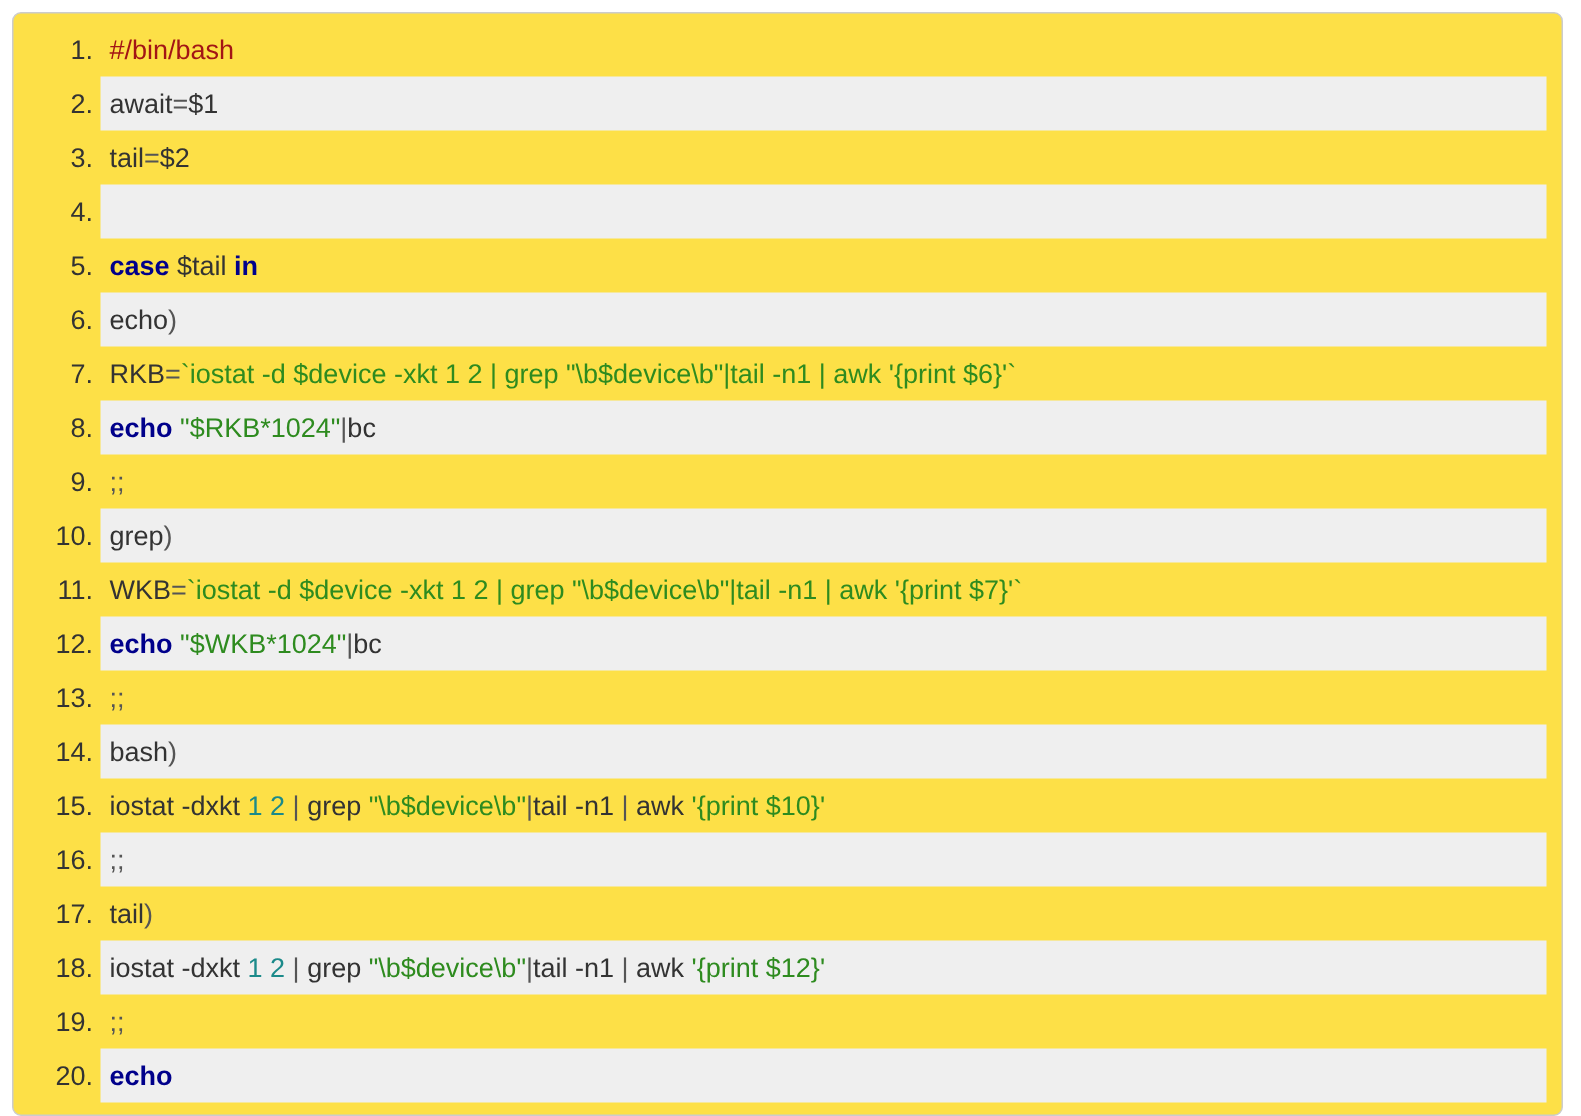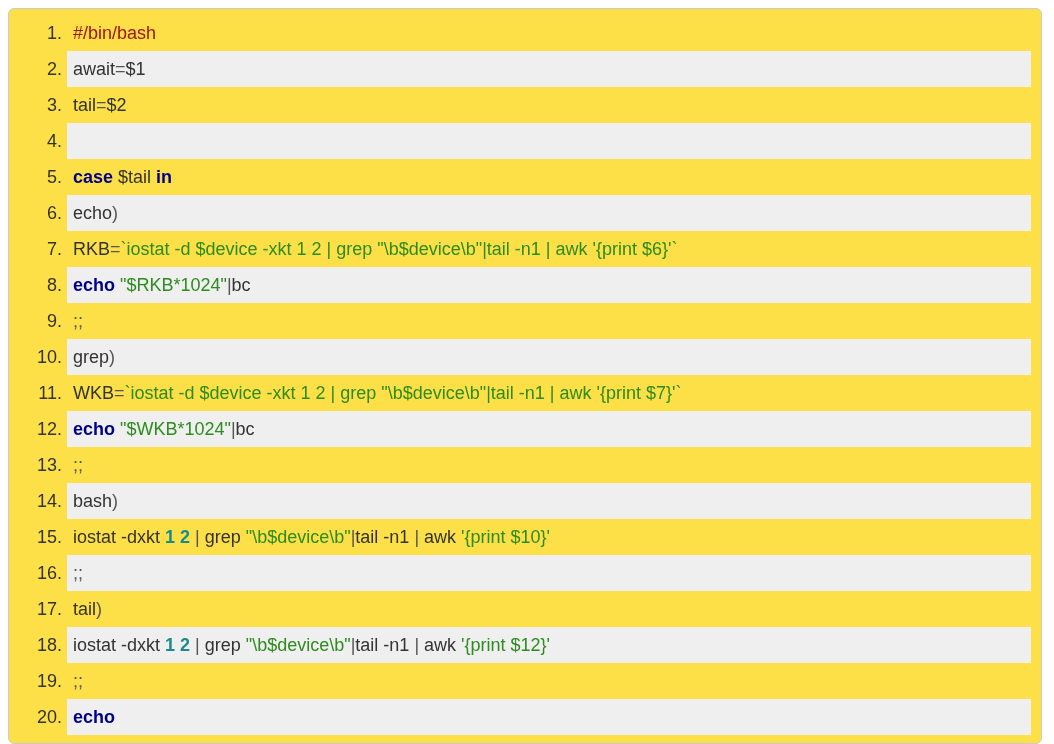--- a/index.html
+++ b/index.html
@@ -31,21 +31,21 @@
     padding-left: 6px;
     white-space: pre;
   }
   ol.code-list li:nth-child(even) {
     background: #efefef;
   }
   
   .tok-red     { color: #a31515; } 
   .tok-plain   { color: #333333; }
   .tok-darkblue{ color: #00008b; font-weight: bold; }
-  .tok-teal    { color: #1b8a8a; font-weight: bold; }
+  .tok-teal    { color: #1b8a8a; }
   .tok-green   { color: #2e8b1f; }
   .tok-punct   { color: #555555; }
 </style>
 </head>
 <body>
 
 <div class="code-block">
   <ol class="code-list">
       <li><span class="tok-red">#/bin/bash</span></li>
       <li><span class="tok-plain">await</span><span class="tok-punct">=</span><span class="tok-plain">$1</span></li>

